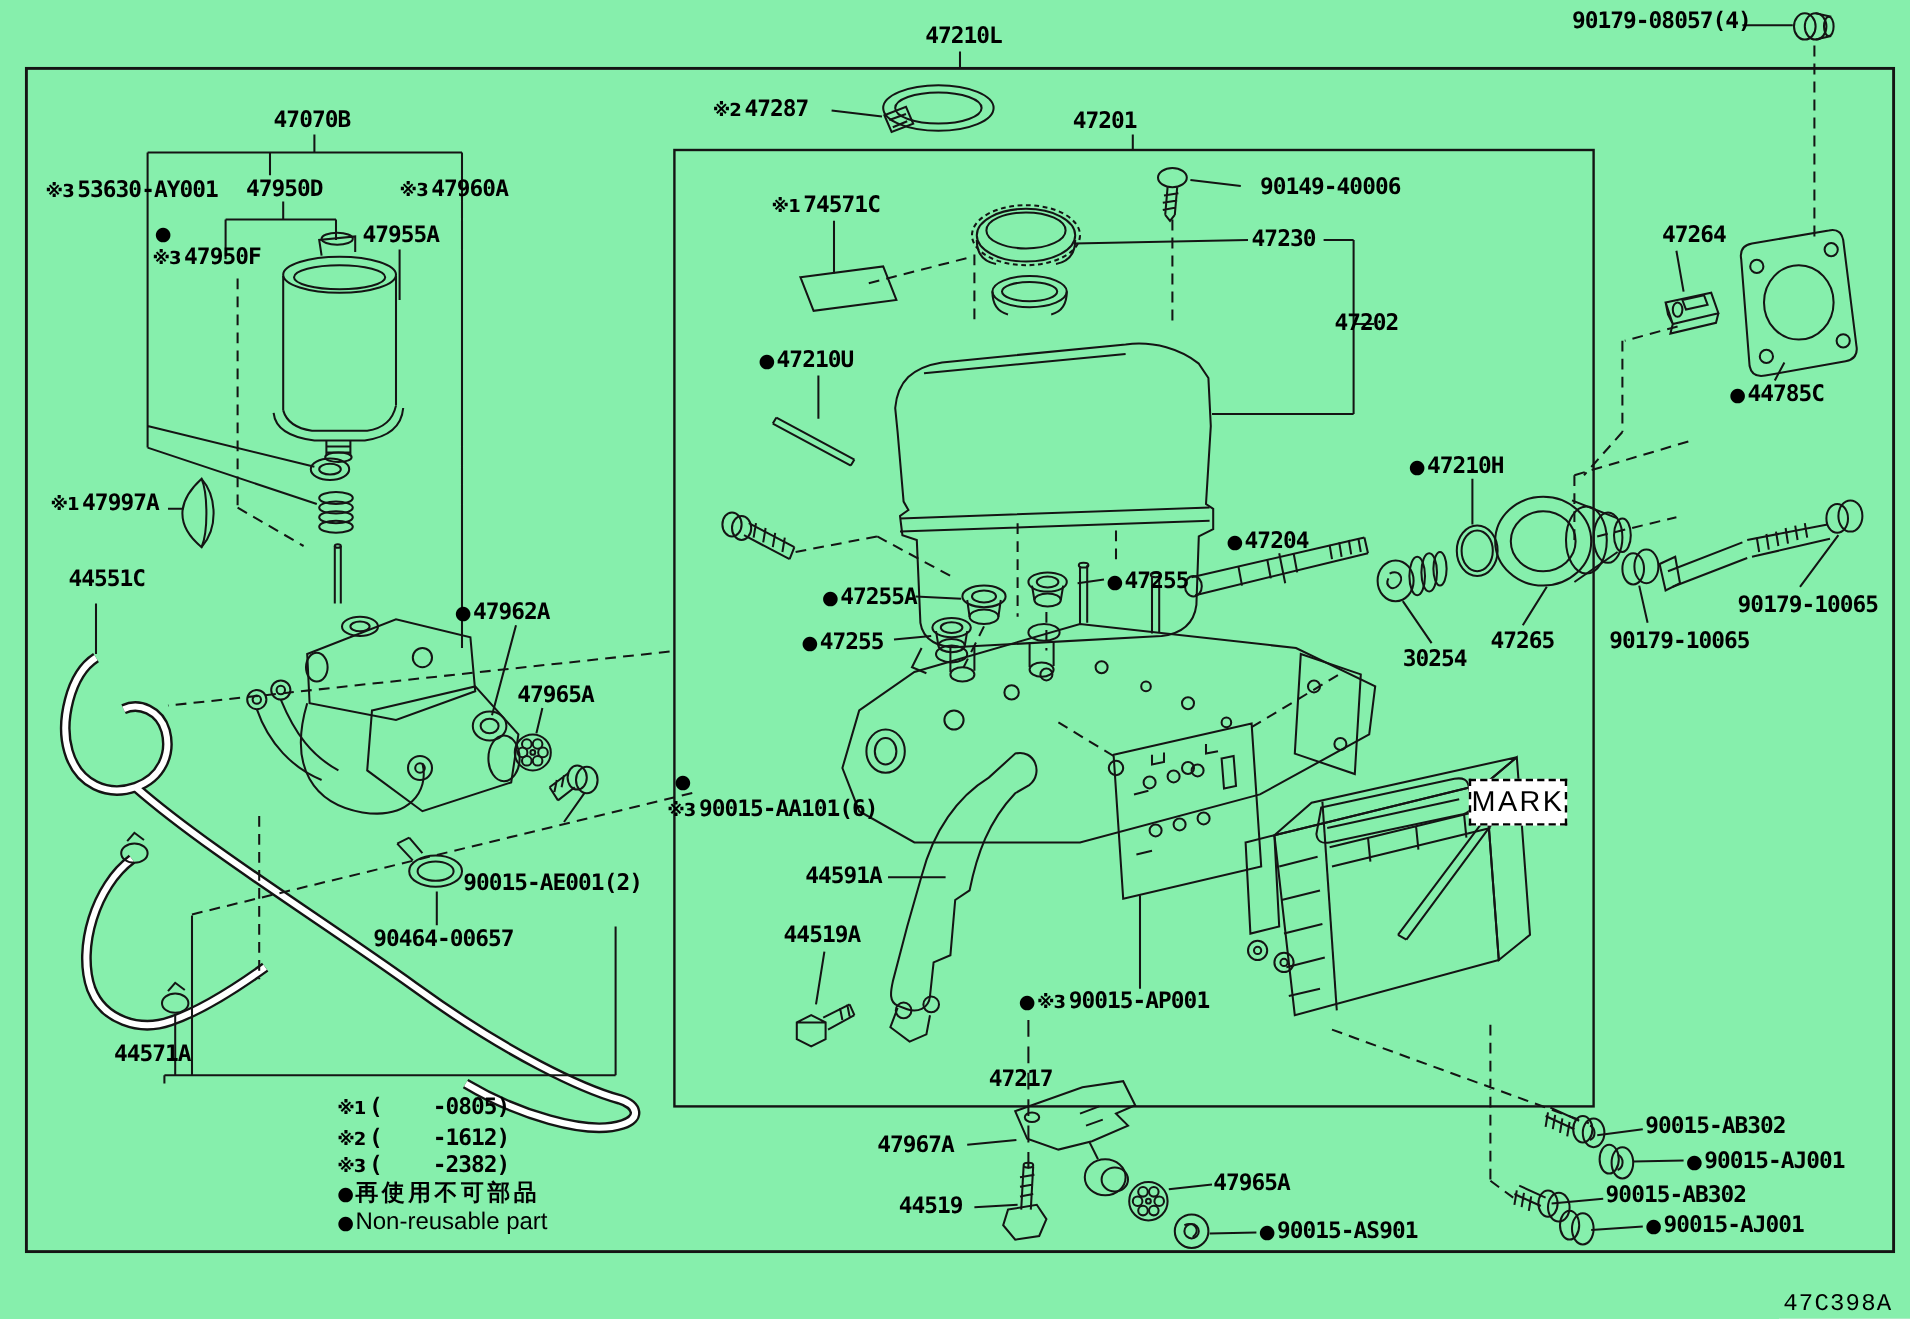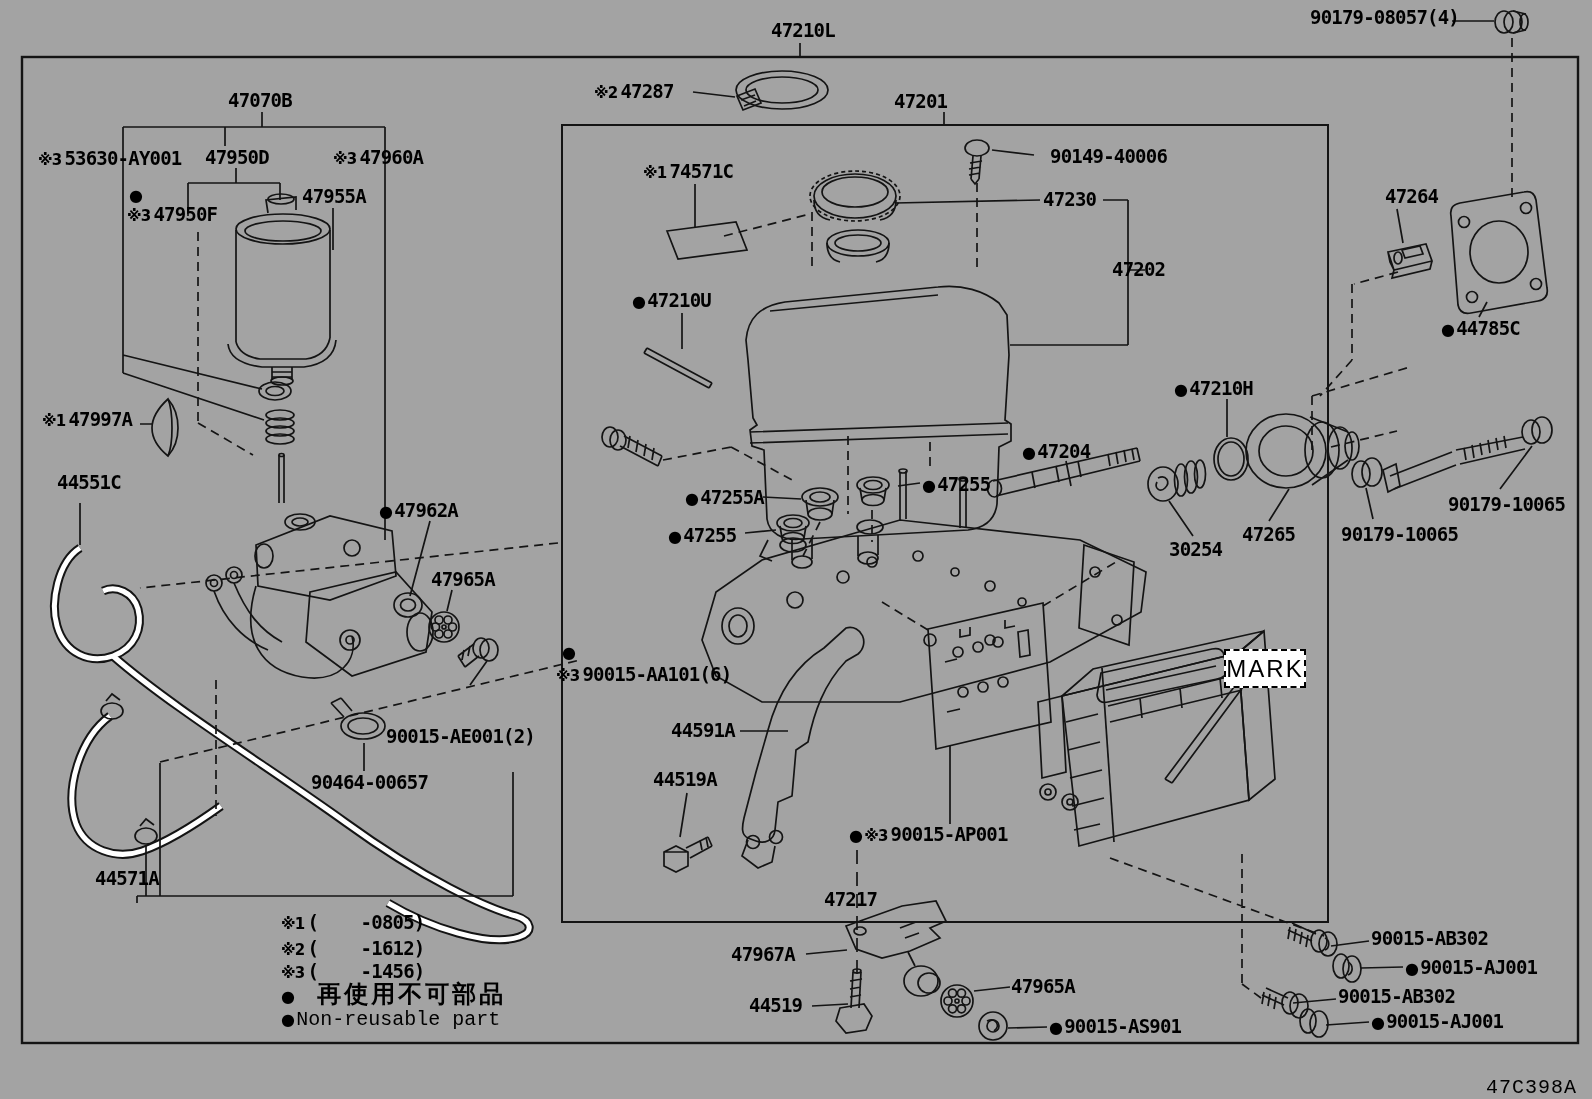--- a/index.html
+++ b/index.html
@@ -1,25 +1,25 @@
 <!DOCTYPE html>
 <html><head>
 <meta charset="utf-8">
 <style>
   html,body{margin:0;padding:0;background:#e8e8e8;}
-  .stage{position:relative;width:1592px;height:1099px;background:#a3a3a3;overflow:hidden;
+  .stage{position:relative;width:1592px;height:1099px;background:#86efac;overflow:hidden;
          font-family:"DejaVu Sans Mono",monospace;}
   svg{position:absolute;left:0;top:0;}
   #labels{position:absolute;left:0;top:0;width:100%;height:100%;}
   .plabel{position:absolute;color:#000;font-family:"DejaVu Sans Mono",monospace;
           font-weight:700;font-size:19px;line-height:20px;letter-spacing:-0.8px;white-space:pre;}
   .plabel .dot{font-size:16px;margin-right:2px;font-family:"DejaVu Sans",sans-serif;}
   .plabel .note{font-size:15px;margin-right:3px;font-family:"DejaVu Sans",sans-serif;font-weight:700;}
-  .plabel.f-sans .txt{font-family:Liberation Mono, monospace;font-weight:400;font-size:20px;letter-spacing:0;}
-  .plabel.f-cjk .txt{font-family:"DejaVu Sans",sans-serif;font-weight:700;font-size:24px;letter-spacing:3px;margin-left:21px;}
+  .plabel.f-sans .txt{font-family:Liberation Sans, sans-serif;font-weight:400;font-size:20px;letter-spacing:0;}
+  .plabel.f-cjk .txt{font-family:"DejaVu Sans",sans-serif;font-weight:700;font-size:19px;letter-spacing:3px;}
   .markbox{position:absolute;left:1224px;top:649px;width:78px;height:35px;border:2px dashed #000;
            display:flex;align-items:center;justify-content:center;
            font-family:"Liberation Sans",sans-serif;font-size:24px;letter-spacing:2px;color:#000;background:#fff;}
   .diagcode{position:absolute;left:1486px;top:1076px;font-family:Liberation Mono, monospace;
             font-size:20px;color:#000;letter-spacing:1px;}
 </style>
 </head>
 <body>
 
 <div class="stage">
@@ -400,21 +400,21 @@
       <div class="plabel" style="left: 731px; top: 944px;"><span class="txt">47967A</span></div>
       <div class="plabel" style="left: 749px; top: 995px;"><span class="txt">44519</span></div>
       <div class="plabel" style="left: 1011px; top: 976px;"><span class="txt">47965A</span></div>
       <div class="plabel" style="left: 1049px; top: 1016px;"><span class="dot">●</span><span class="txt">90015-AS901</span></div>
       <div class="plabel" style="left: 1371px; top: 928px;"><span class="txt">90015-AB302</span></div>
       <div class="plabel" style="left: 1405px; top: 957px;"><span class="dot">●</span><span class="txt">90015-AJ001</span></div>
       <div class="plabel" style="left: 1338px; top: 986px;"><span class="txt">90015-AB302</span></div>
       <div class="plabel" style="left: 1371px; top: 1011px;"><span class="dot">●</span><span class="txt">90015-AJ001</span></div>
       <div class="plabel" style="left: 281px; top: 912px;"><span class="note">※1</span><span class="txt">(    -0805)</span></div>
       <div class="plabel" style="left: 281px; top: 938px;"><span class="note">※2</span><span class="txt">(    -1612)</span></div>
-      <div class="plabel" style="left: 281px; top: 961px;"><span class="note">※3</span><span class="txt">(    -1456)</span></div>
+      <div class="plabel" style="left: 281px; top: 961px;"><span class="note">※3</span><span class="txt">(    -2382)</span></div>
       <div class="plabel f-cjk" style="left: 281px; top: 984px;"><span class="dot">●</span><span class="txt">再使用不可部品</span></div>
       <div class="plabel f-sans" style="left: 281px; top: 1008px;"><span class="dot">●</span><span class="txt">Non-reusable part</span></div>
     </div>
 
 <div class="markbox">
   <span>MARK</span>
 </div>
 
 <div class="diagcode">47C398A</div>
 

